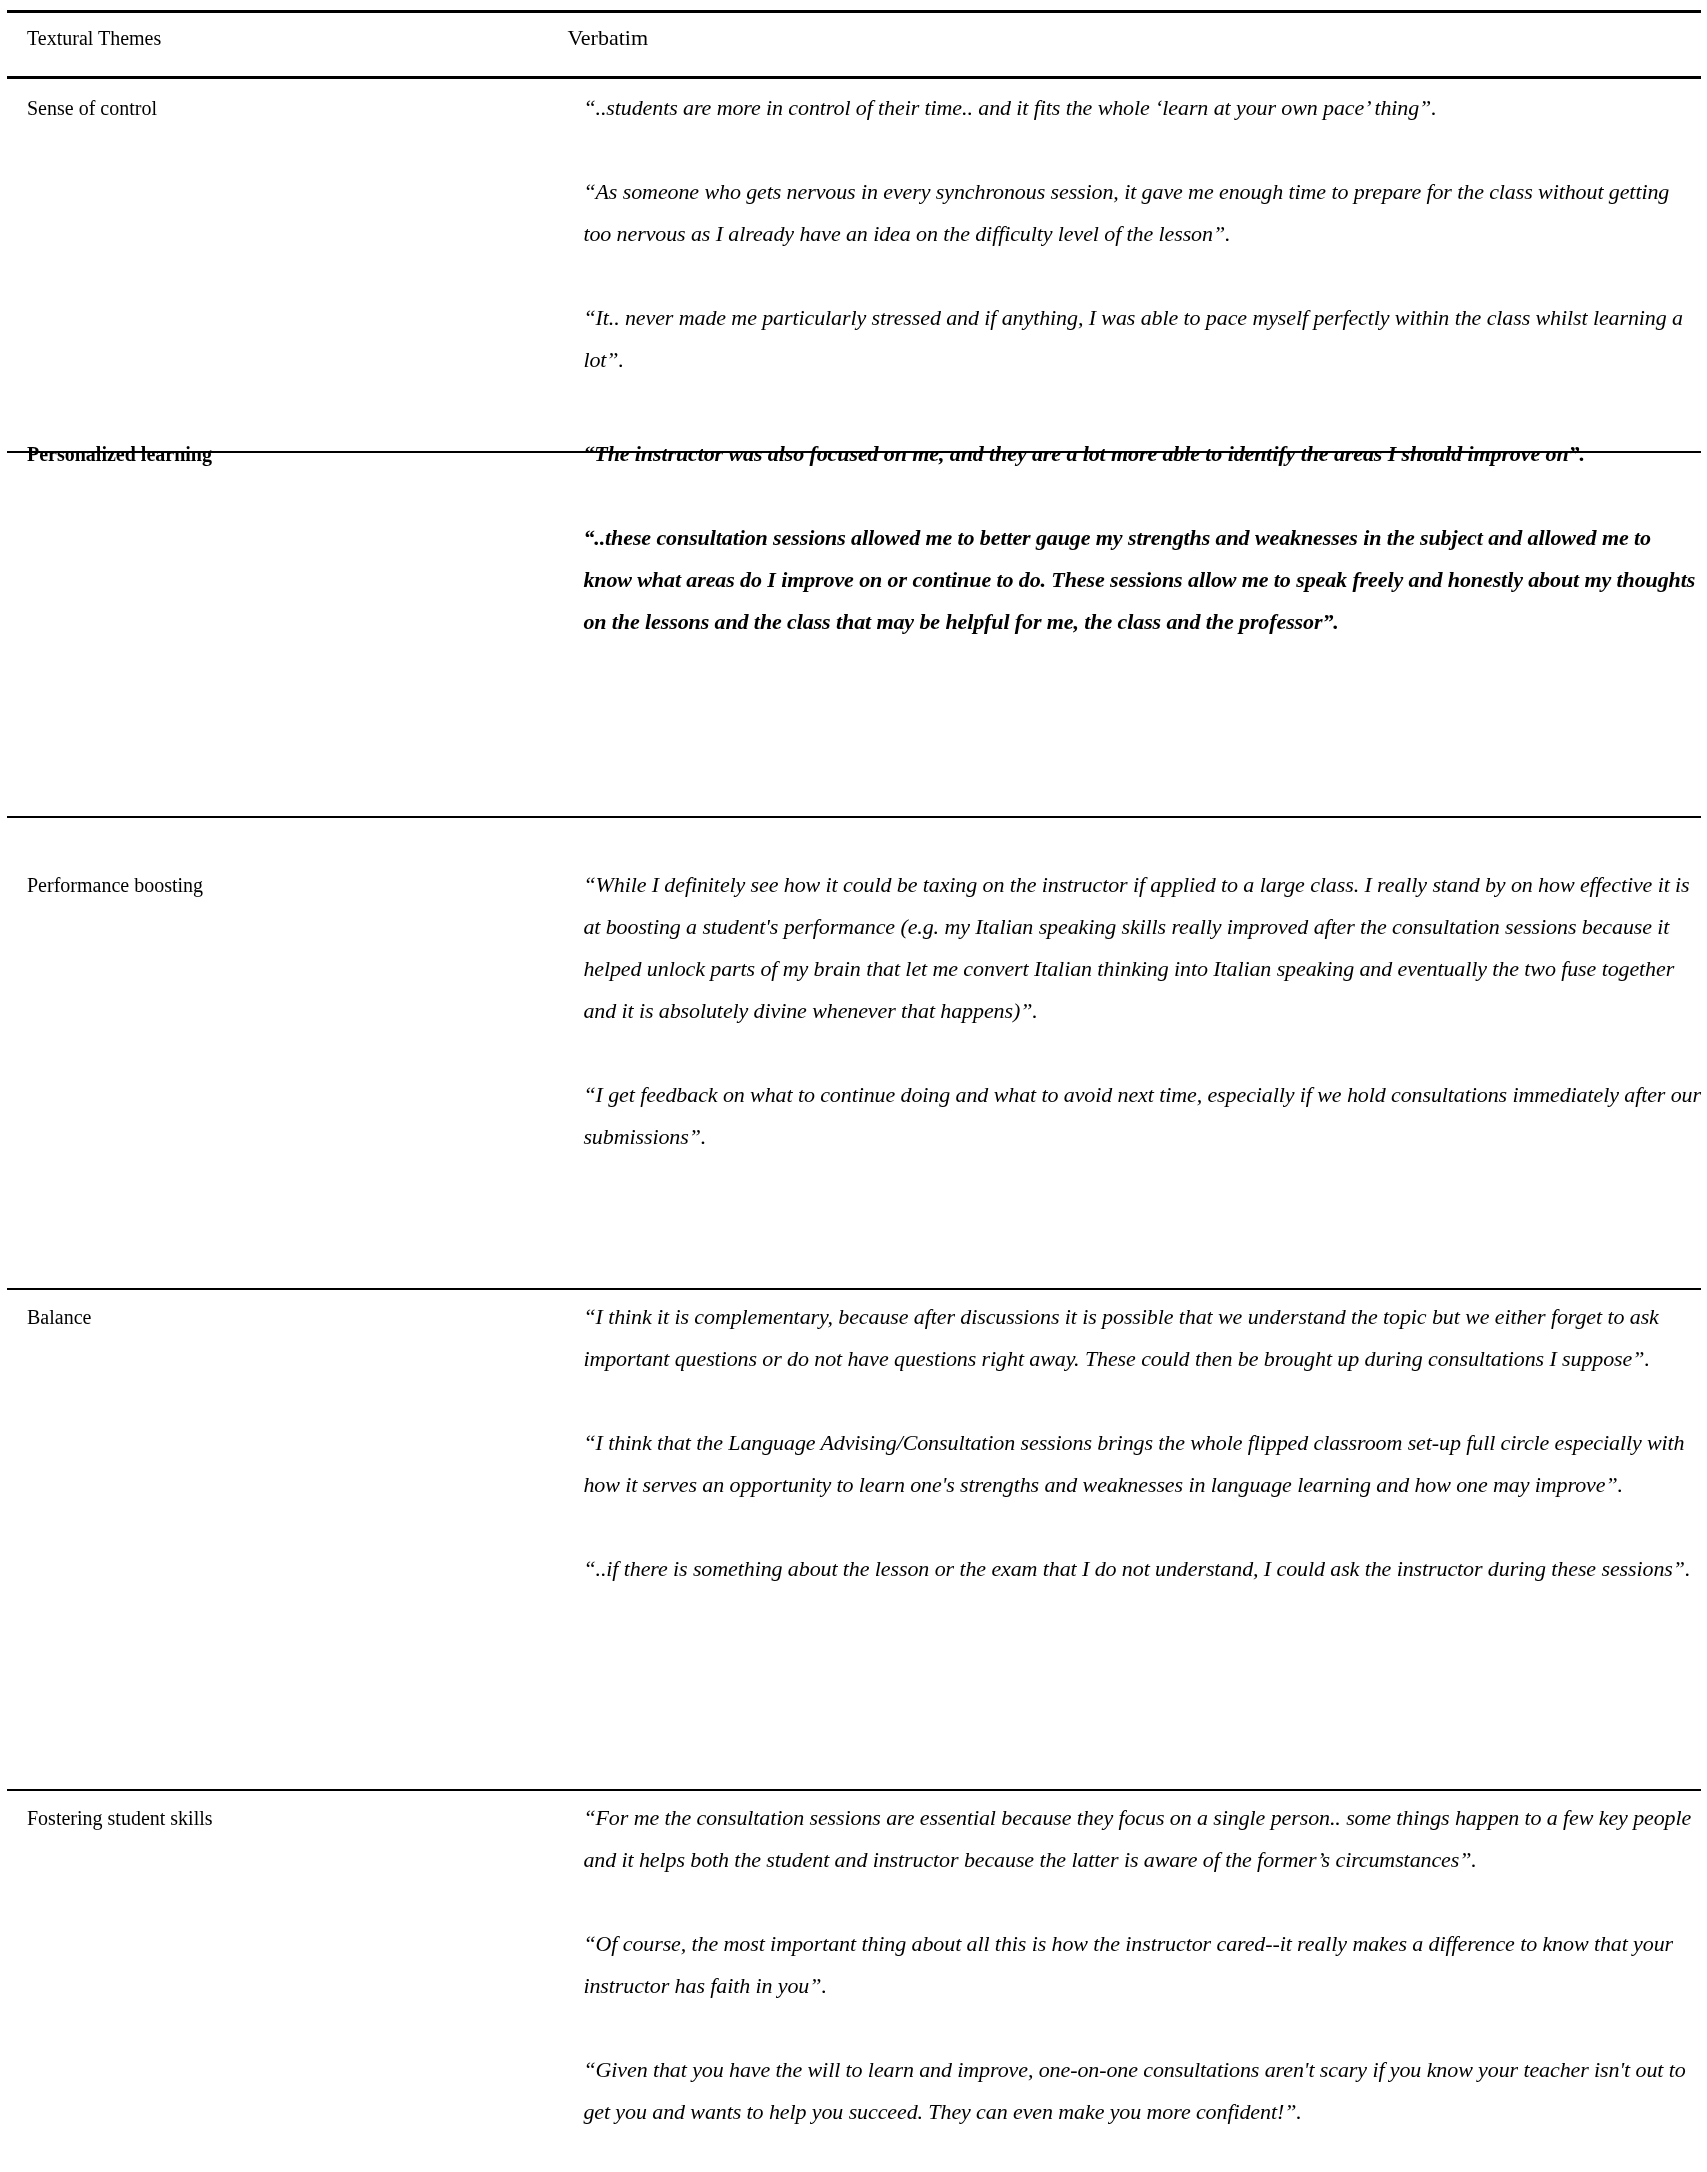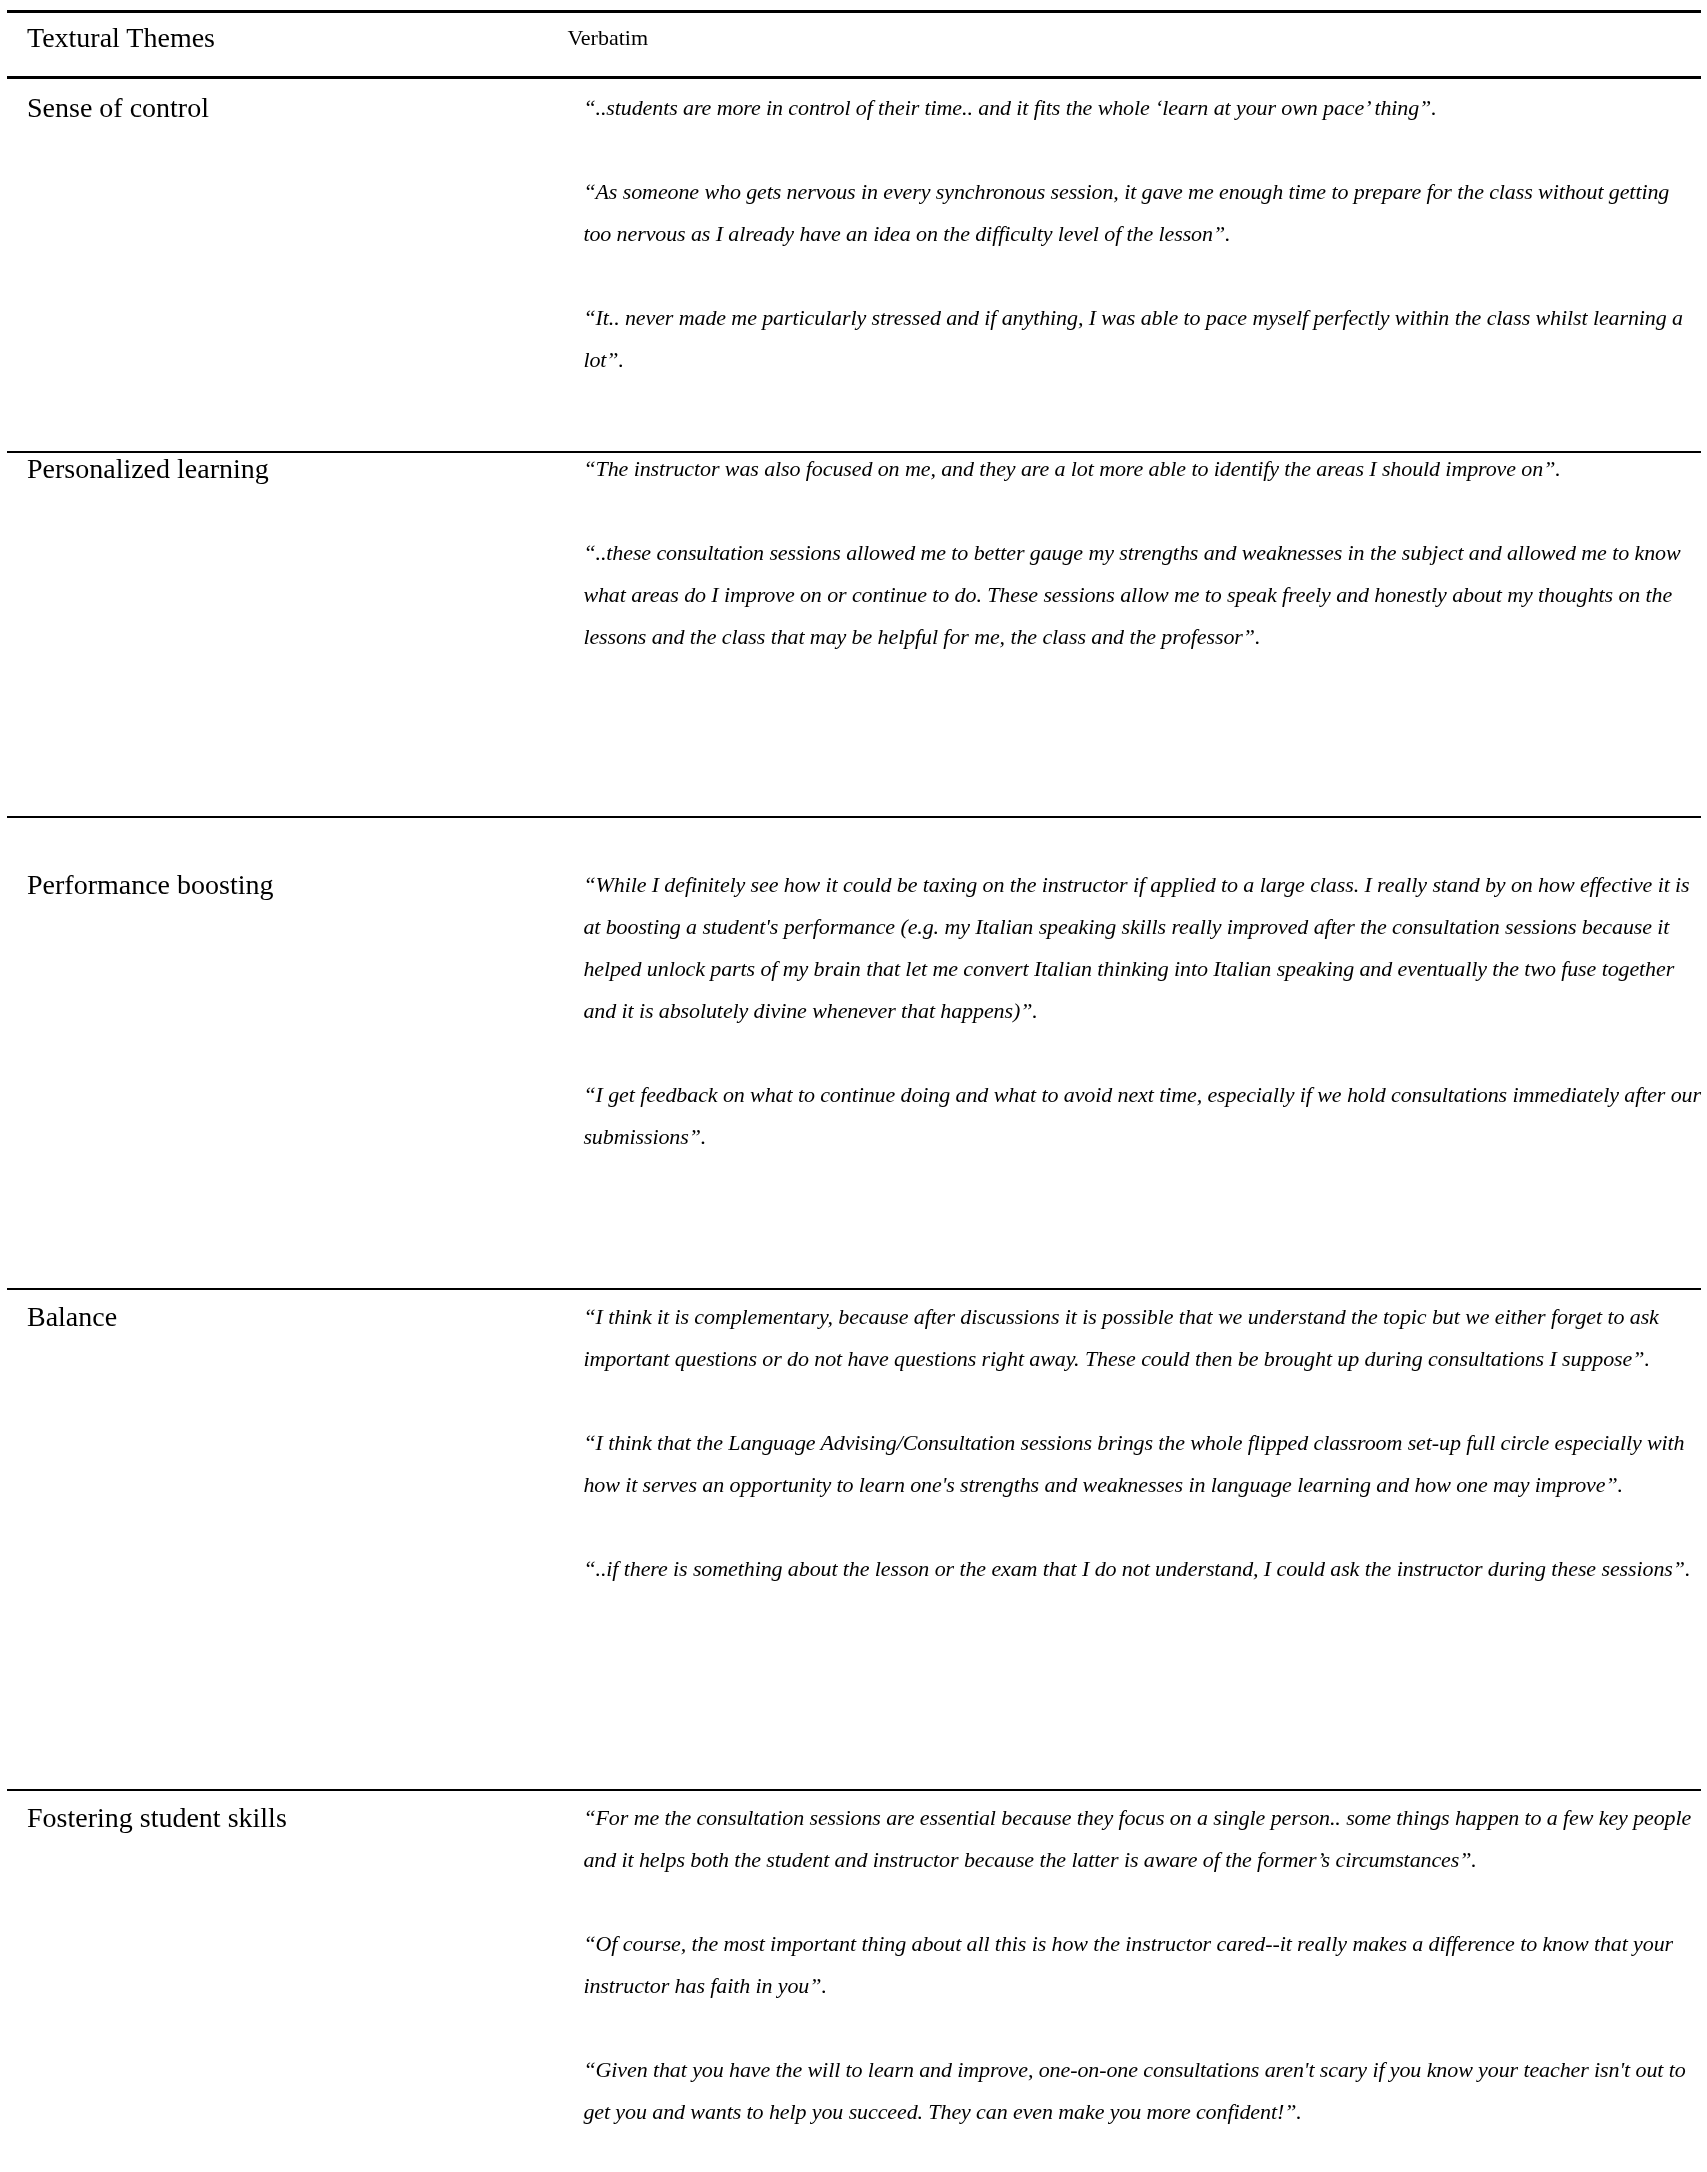--- a/index.html
+++ b/index.html
@@ -30,21 +30,21 @@
     }
     .row {
       position: absolute;
       left: 0;
       width: 1694px;
     }
     .theme {
       position: absolute;
       left: 19.6px;
       top: 6px;
-      font-size: 28px;
+      font-size: 20px;
       line-height: 42px;
       white-space: nowrap;
     }
     .verbatim {
       position: absolute;
       left: 560px;
       top: 6px;
       width: 1135px;
       font-size: 22px;
       line-height: 42px;
@@ -79,21 +79,21 @@
     <div class="theme">Sense of control</div>
     <div class="verbatim">
       <p class="quote">“..students are more in control of their time.. and it fits the whole ‘learn at your own pace’ thing”.</p>
       <p class="quote">“As someone who gets nervous in every synchronous session, it gave me enough time to prepare for the class without getting too nervous as I already have an idea on the difficulty level of the lesson”.</p>
       <p class="quote">“It.. never made me particularly stressed and if anything, I was able to pace myself perfectly within the class whilst learning a lot”.</p>
     </div>
   </div>
 
   <div class="rule" style="top:441px;height:2.2px;"></div>
 
-  <div class="row" style="top:432px;height:363px;">
+  <div class="row" style="top:417px;height:363px;font-weight:bold;">
     <div class="theme">Personalized learning</div>
     <div class="verbatim">
       <p class="quote">“The instructor was also focused on me, and they are a lot more able to identify the areas I should improve on”.</p>
       <p class="quote">“..these consultation sessions allowed me to better gauge my strengths and weaknesses in the subject and allowed me to know what areas do I improve on or continue to do. These sessions allow me to speak freely and honestly about my thoughts on the lessons and the class that may be helpful for me, the class and the professor”.</p>
     </div>
   </div>
 
   <div class="rule" style="top:806px;height:2.2px;"></div>
 
   <div class="row" style="top:848px;height:472px;">

